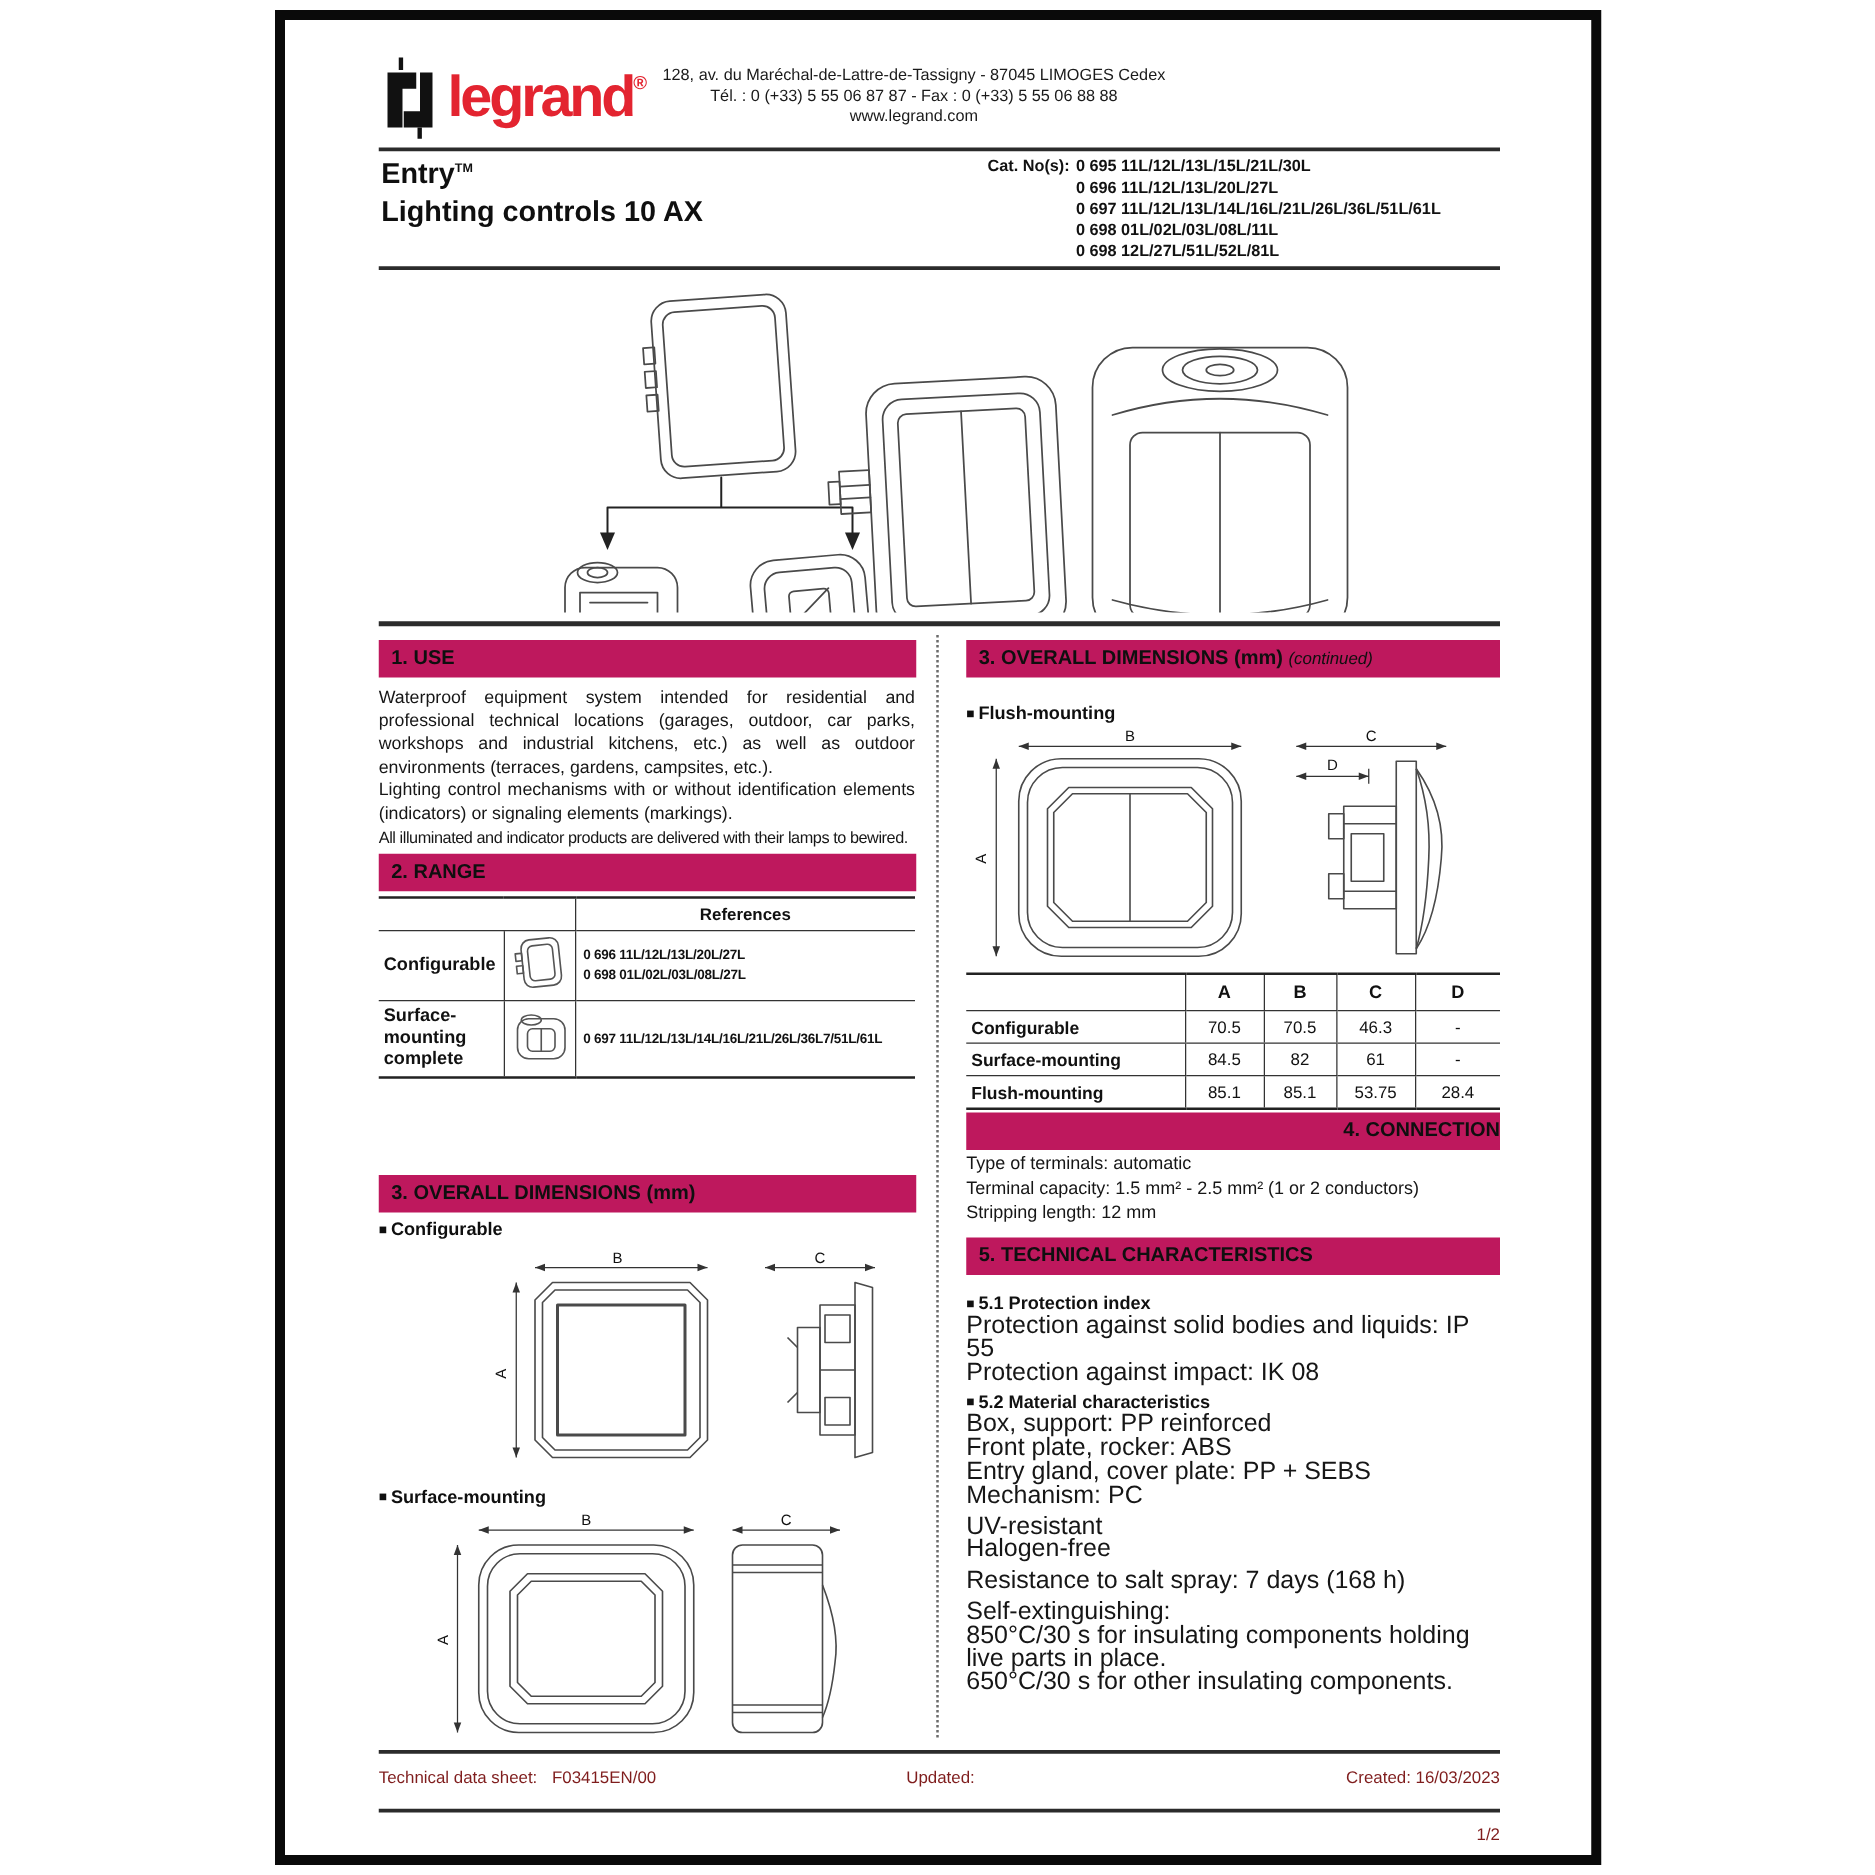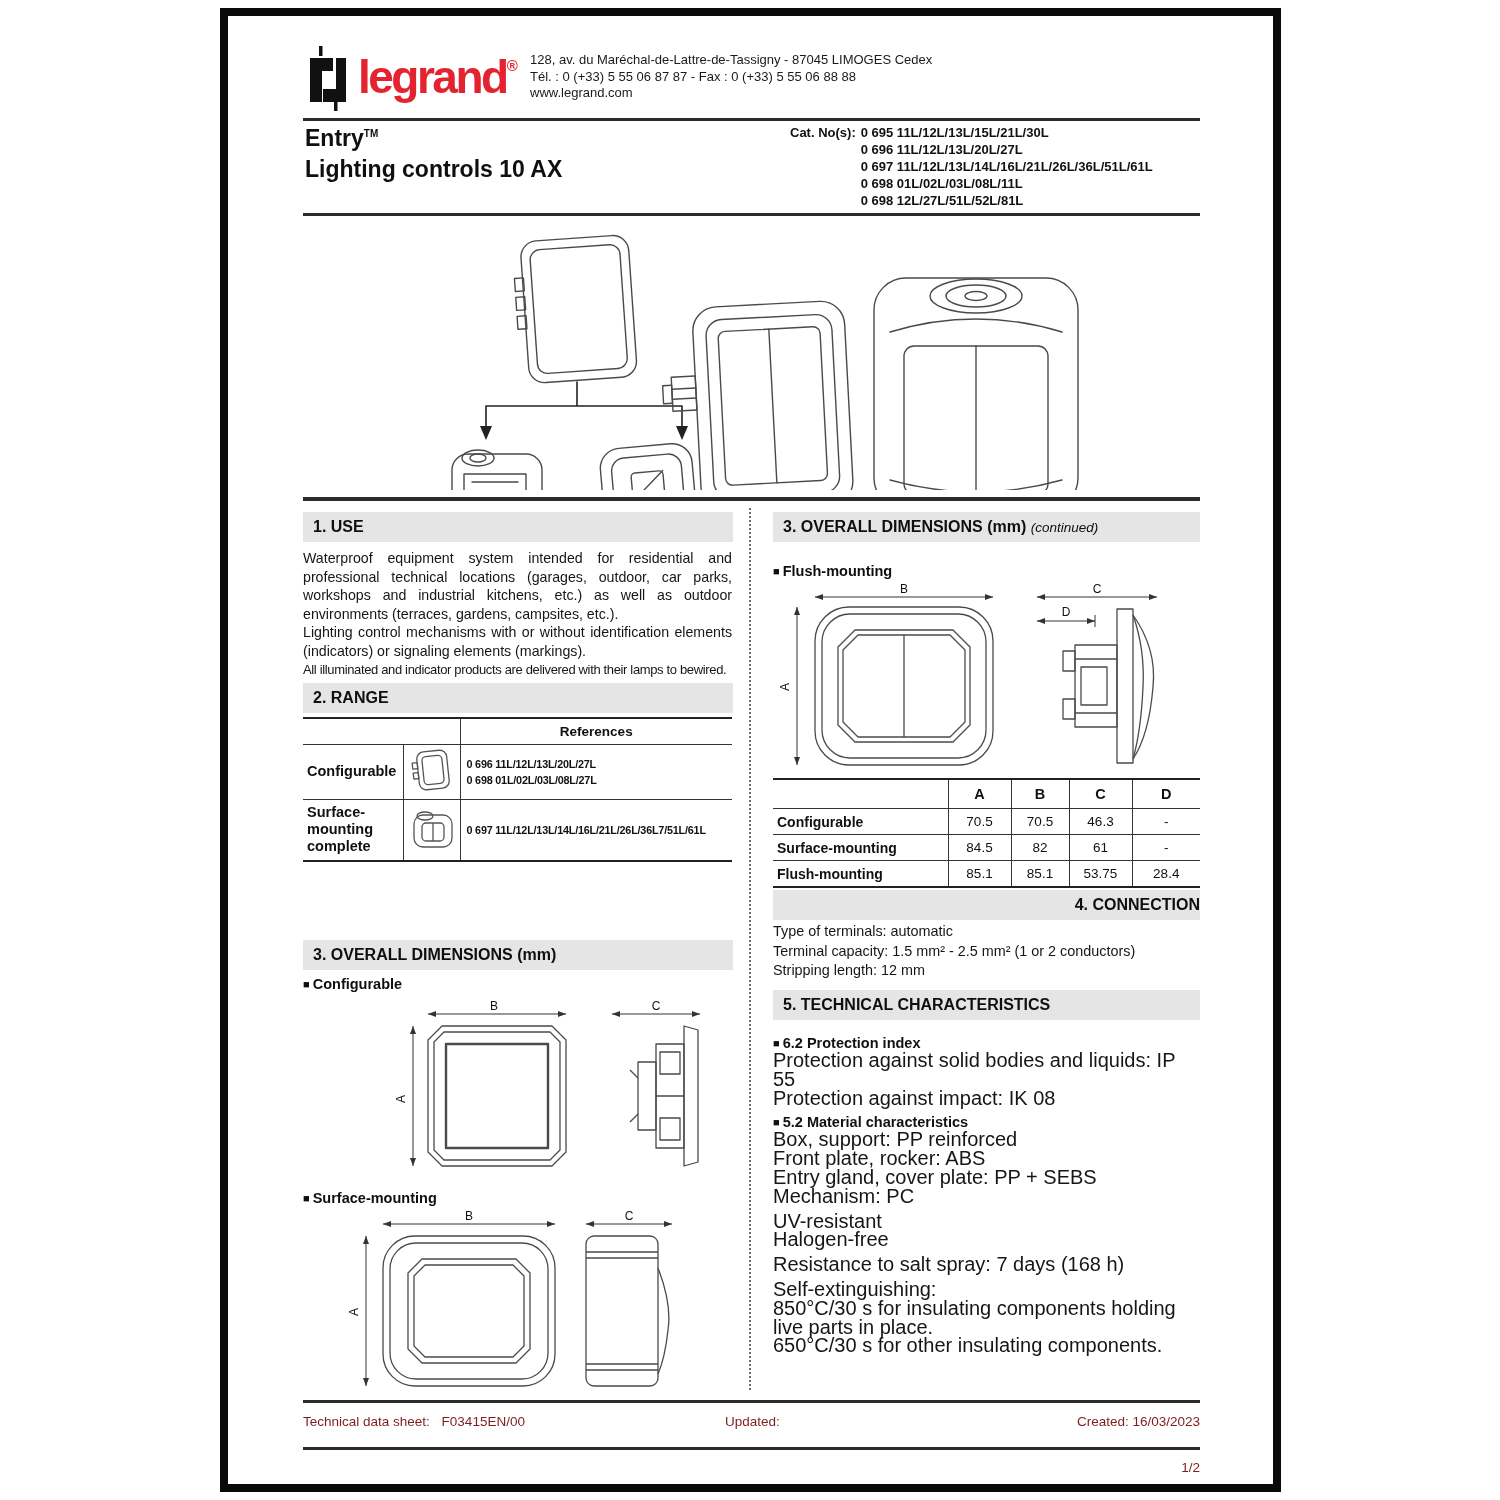--- a/index.html
+++ b/index.html
@@ -1,21 +1,21 @@
 <!DOCTYPE html>
 <html><head>
 <meta charset="utf-8">
 <style>
   html,body{margin:0;padding:0;background:#fff;}
   body{width:1500px;height:1500px;position:relative;font-family:"Liberation Sans",sans-serif;color:#111;}
   #page{position:absolute;left:220px;top:8px;width:1061px;height:1484px;background:#fff;
         border:8px solid #0a0a0a;box-sizing:border-box;}
   .abs{position:absolute;}
   .rule{position:absolute;background:#2b2b2b;height:3px;}
-  .bar{position:absolute;height:30px;background:#e5e5e5;font-weight:700;font-size:16px;line-height:30px;
+  .bar{position:absolute;height:30px;background:#be185d;font-weight:700;font-size:16px;line-height:30px;
        padding-left:10px;box-sizing:border-box;color:#0f0f0f;white-space:nowrap;}
   .bar .cont{font-weight:400;font-style:italic;font-size:13.5px;}
   .sublabel{position:absolute;font-weight:700;font-size:14.5px;color:#0f0f0f;white-space:nowrap;}
   .sublabel::before{content:"\25A0\00A0";font-size:11px;vertical-align:1px;}
   .bodytext{position:absolute;font-size:14.2px;line-height:18.6px;text-align:justify;color:#161616;}
   .bodytext .tight{font-size:13px;letter-spacing:-0.35px;white-space:nowrap;text-align:left;}
   .lines{position:absolute;font-size:14.4px;line-height:19.5px;color:#161616;}
   .logo-red{color:#e32430;font-weight:700;font-size:46px;letter-spacing:-2.5px;line-height:1;}
   .addr{font-size:13px;line-height:16.5px;color:#1a1a1a;}
   .ttl{font-weight:700;font-size:23px;line-height:1.1;color:#0f0f0f;}
@@ -60,21 +60,21 @@
 
   <svg class="abs" style="left:77px;top:28px;" width="46" height="68" viewBox="0 0 46 68">
     <rect x="14" y="2" width="3.5" height="10" fill="#111"></rect>
     <path d="M5,14 h23 v13 h-11 v31 h-12 z" fill="#111"></path>
     <path d="M31,14 h10 v44 h-23 v-13 h13 z" fill="#111"></path>
     <rect x="29" y="58" width="3.5" height="9" fill="#111"></rect>
   </svg>
   <div class="abs" style="left:130px;top:38px;">
     <span class="logo-red">legrand</span><span class="logo-red" style="font-size:15px;vertical-align:22px;letter-spacing:0;">®</span>
   </div>
-  <div class="abs addr" style="left:302px;top:36px;">
+  <div class="abs addr" style="left:302px;top:36px;text-align:center;">
     <div>128, av. du Maréchal-de-Lattre-de-Tassigny - 87045 LIMOGES Cedex</div>
     <div>Tél. : 0 (+33) 5 55 06 87 87  - Fax : 0 (+33) 5 55 06 88 88</div>
     <div>www.legrand.com</div>
   </div>
   <div class="rule" style="left:75px;top:102px;width:897px;"></div>
 
   <div class="abs ttl" style="left:77px;top:110px;">
     <span>Entry</span><sup style="font-size:10px;font-weight:700;">TM</sup>
   </div>
   <div class="abs ttl" style="left:77px;top:141px;">Lighting controls 10 AX</div>
@@ -341,21 +341,21 @@
   <div class="bar" style="left:545px;top:874px;width:427px;text-align:right;">4. CONNECTION</div>
   <div class="lines" style="left:545px;top:906px;width:427px;">
     <div>Type of terminals: automatic</div>
     <div>Terminal capacity: 1.5 mm² - 2.5 mm² (1 or 2 conductors)</div>
     <div>Stripping length: 12 mm</div>
   </div>
 
   <div class="bar" style="left:545px;top:974px;width:427px;">5. TECHNICAL CHARACTERISTICS</div>
 
   <div class="abs" style="left:545px;top:1012px;width:427px;">
-    <div class="techhead">6.2 Protection index</div>
+    <div class="techhead">5.1 Protection index</div>
     <div class="techline">Protection against solid bodies and liquids: IP 55</div>
     <div class="techline">Protection against impact: IK 08</div>
     <div class="techhead">5.2 Material characteristics</div>
     <div class="techline">Box, support: PP reinforced</div>
     <div class="techline">Front plate, rocker: ABS</div>
     <div class="techline">Entry gland, cover plate: PP + SEBS</div>
     <div class="techline">Mechanism: PC</div>
     <div class="techline gap">UV-resistant</div>
     <div class="techline">Halogen-free</div>
     <div class="techline gap">Resistance to salt spray: 7 days (168 h)</div>

